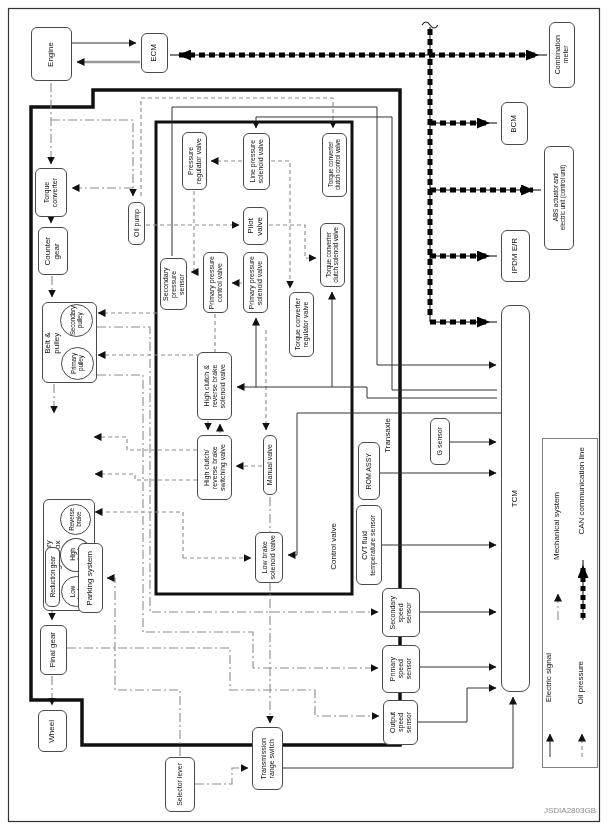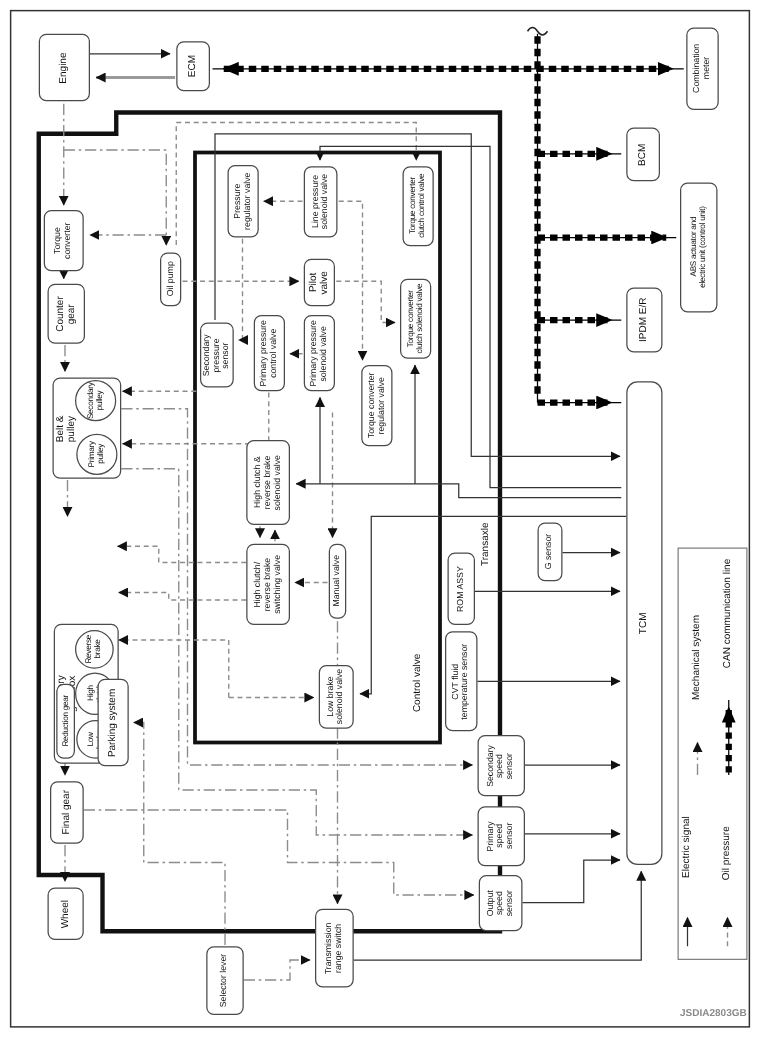--- a/index.html
+++ b/index.html
@@ -11,21 +11,21 @@
   .cir { border-radius:50%; }
   .vt { writing-mode:vertical-rl; transform:rotate(180deg); white-space:pre-line;
         font-size:8px; line-height:1.12; color:#111; text-align:center; }
   .f7 .vt, .vt.f7 { font-size:7px; }
   .f65 .vt, .vt.f65 { font-size:6.5px; letter-spacing:-0.2px; }
   .edge { position:relative; justify-content:flex-start; }
   .edge > .vt { position:absolute; left:1px; top:50%; transform:translateY(-50%) rotate(180deg); }
   .plain { position:absolute; background:transparent; border:none; }
   .legend { position:absolute; border:1px solid #808080; background:transparent; box-sizing:border-box; }
   .lg-item { position:absolute; }
-  .code { position:absolute; font-size:8px; font-weight:bold; color:#8a8a8a; }
+  .code { position:absolute; font-size:8px; font-weight:normal; color:#8a8a8a; }
 </style>
 </head>
 <body>
 
 <div id="page">
 
   <svg id="wires" width="608" height="830" viewBox="0 0 608 830">
     <defs>
       <marker id="a" viewBox="0 0 8 8" refX="7.5" refY="4" markerWidth="8" markerHeight="8" markerUnits="userSpaceOnUse" orient="auto">
           <path d="M0,0L8,4L0,8Z" fill="#111"></path>

